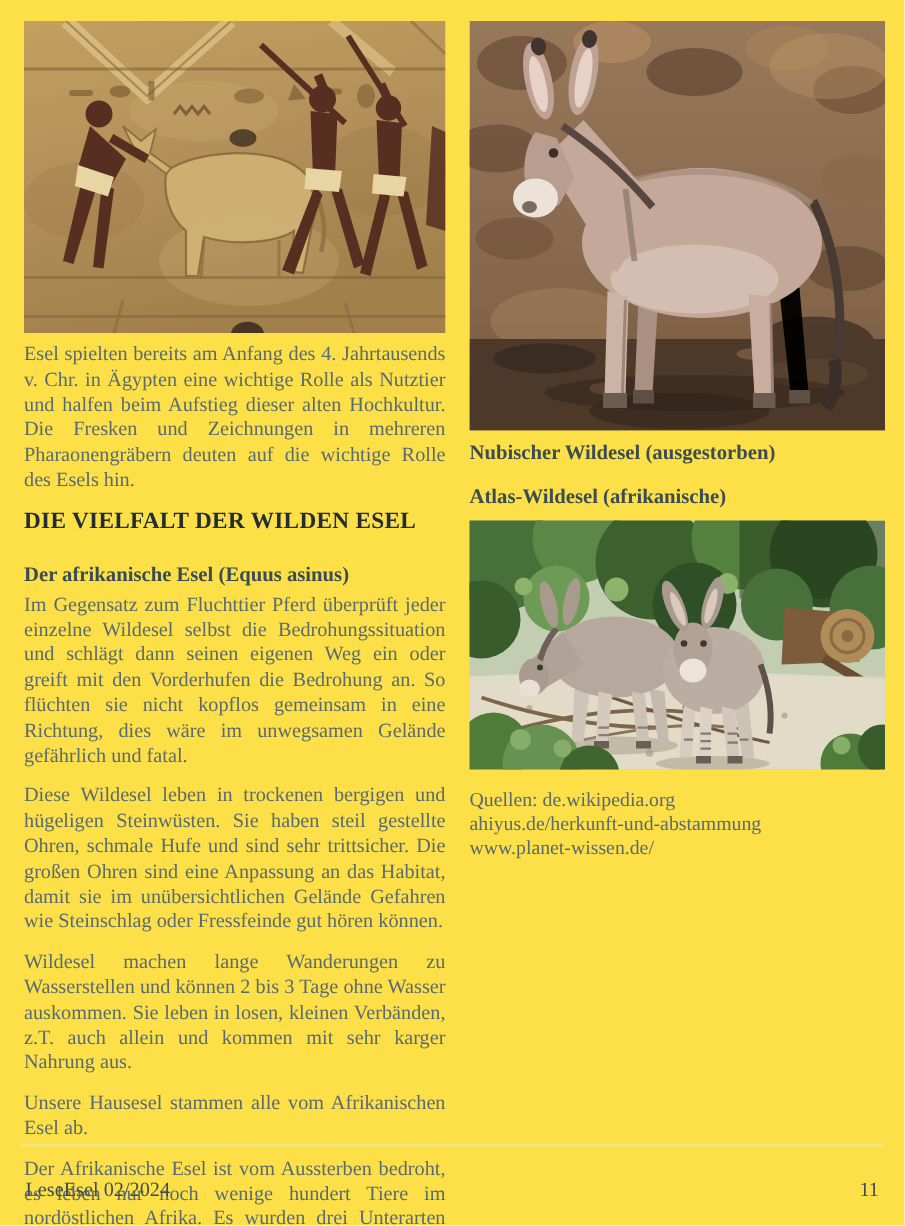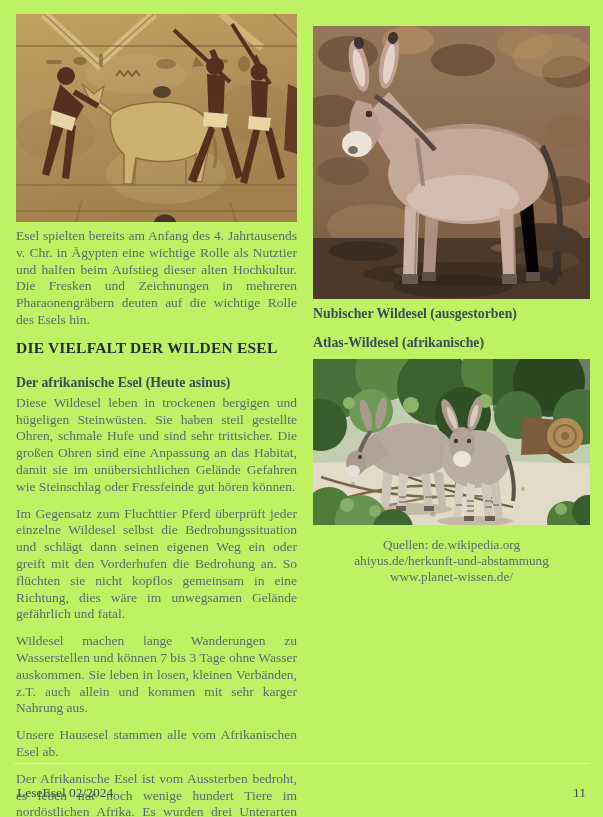--- a/index.html
+++ b/index.html
@@ -1,21 +1,21 @@
 <!DOCTYPE html>
 <html lang="de"><head>
 <meta charset="utf-8">
 <style>
   html, body { margin:0; padding:0; background:#ffffff; }
   .page {
-    position:relative; width:603px; height:817px; background:#bef264;
+    position:relative; width:603px; height:817px; background:#fde047;
     font-family:"Liberation Serif", serif; overflow:hidden;
   }
   .col-left  { position:absolute; left:16px;  top:14px; width:281px; }
-  .col-right { position:absolute; left:313px; top:14px; width:277px;margin-top:12px; }
+  .col-right { position:absolute; left:313px; top:14px; width:277px; }
   .photo { display:block; }
   .photo svg { display:block; }
 
   .caption-para, .body-para, .src-line {
     font-size:13.5px; line-height:16.8px; text-align:justify;
     color:#5a6a72; margin:0;
   }
   .caption-para { margin-top:6px; }
   .body-para { margin-top:0; margin-bottom:10px; }
   .section-title {
@@ -32,21 +32,21 @@
     line-height:17px; margin:6px 0 2px 0;
   }
   .rc-heading.atlas  { margin-top:12px; }
   .rc-heading.somali { margin-top:9px; }
   .rc-photo { margin-top:8px; }
   .teaser {
     font-size:13.8px; font-weight:bold; color:#3c4c54;
     line-height:17px; margin:12px 0 0 0;
   }
   .sources { margin-top:12px; }
-  .src-line { text-align:center; font-size:13.2px; line-height:16.2px; }
+  .src-line { text-align:left; font-size:13.2px; line-height:16.2px; }
 
   .footer-rule { position:absolute; left:14px; top:763px; width:575px; height:1px; background:#e4e4e4; }
   .footer-issue {
     position:absolute; left:17px; top:785px;
     font-size:13.5px; color:#3c4c54;
   }
   .footer-page {
     position:absolute; right:17px; top:785px;
     font-size:13.5px; color:#3c4c54;
   }
@@ -126,25 +126,25 @@
         <path d="M272,70 L281,74 L281,140 L268,136 Z" fill="#572f20" opacity="0.85"></path>
         <path d="M138,208 C140,198 158,198 160,208 Z" fill="#4a3423"></path>
         <path d="M60,208 L66,186 M220,208 L214,188" stroke="#8a6a3e" stroke-width="2" opacity="0.6"></path>
       </svg>
     </div>
 
     <p class="caption-para">Esel spielten bereits am Anfang des 4. Jahrtausends v. Chr. in Ägypten eine wichtige Rolle als Nutztier und halfen beim Aufstieg dieser alten Hochkultur. Die Fresken und Zeichnungen in mehreren Pharaonengräbern deuten auf die wichtige Rolle des Esels hin.</p>
 
     <h1 class="section-title">DIE VIELFALT DER WILDEN ESEL</h1>
 
-    <h2 class="sub-heading">Der afrikanische Esel (Heute asinus)</h2>
-
+    <h2 class="sub-heading">Der afrikanische Esel (Equus asinus)</h2>
+
+    <p class="body-para">Im Gegensatz zum Fluchttier Pferd überprüft jeder einzelne Wildesel selbst die Bedrohungssituation und schlägt dann seinen eigenen Weg ein oder greift mit den Vorderhufen die Bedrohung an. So flüchten sie nicht kopflos gemeinsam in eine Richtung, dies wäre im unwegsamen Gelände gefährlich und fatal.</p>
     <p class="body-para">Diese Wildesel leben in trockenen bergigen und hügeligen Steinwüsten. Sie haben steil gestellte Ohren, schmale Hufe und sind sehr trittsicher. Die großen Ohren sind eine Anpassung an das Habitat, damit sie im unübersichtlichen Gelände Gefahren wie Steinschlag oder Fressfeinde gut hören können.</p>
-    <p class="body-para">Im Gegensatz zum Fluchttier Pferd überprüft jeder einzelne Wildesel selbst die Bedrohungssituation und schlägt dann seinen eigenen Weg ein oder greift mit den Vorderhufen die Bedrohung an. So flüchten sie nicht kopflos gemeinsam in eine Richtung, dies wäre im unwegsamen Gelände gefährlich und fatal.</p>
-    <p class="body-para">Wildesel machen lange Wanderungen zu Wasserstellen und können 7 bis 3 Tage ohne Wasser auskommen. Sie leben in losen, kleinen Verbänden, z.T. auch allein und kommen mit sehr karger Nahrung aus.</p>
+    <p class="body-para">Wildesel machen lange Wanderungen zu Wasserstellen und können 2 bis 3 Tage ohne Wasser auskommen. Sie leben in losen, kleinen Verbänden, z.T. auch allein und kommen mit sehr karger Nahrung aus.</p>
     <p class="body-para">Unsere Hausesel stammen alle vom Afrikanischen Esel ab.</p>
     <p class="body-para">Der Afrikanische Esel ist vom Aussterben bedroht, es leben nur noch wenige hundert Tiere im nordöstlichen Afrika. Es wurden drei Unterarten unterschieden.</p>
   </div>
 
   <div class="col-right">
 
     <div class="photo">
       <svg width="277" height="273" viewBox="0 0 277 273">
         <defs>
           <linearGradient id="rock" x1="0" y1="0" x2="0" y2="1">

